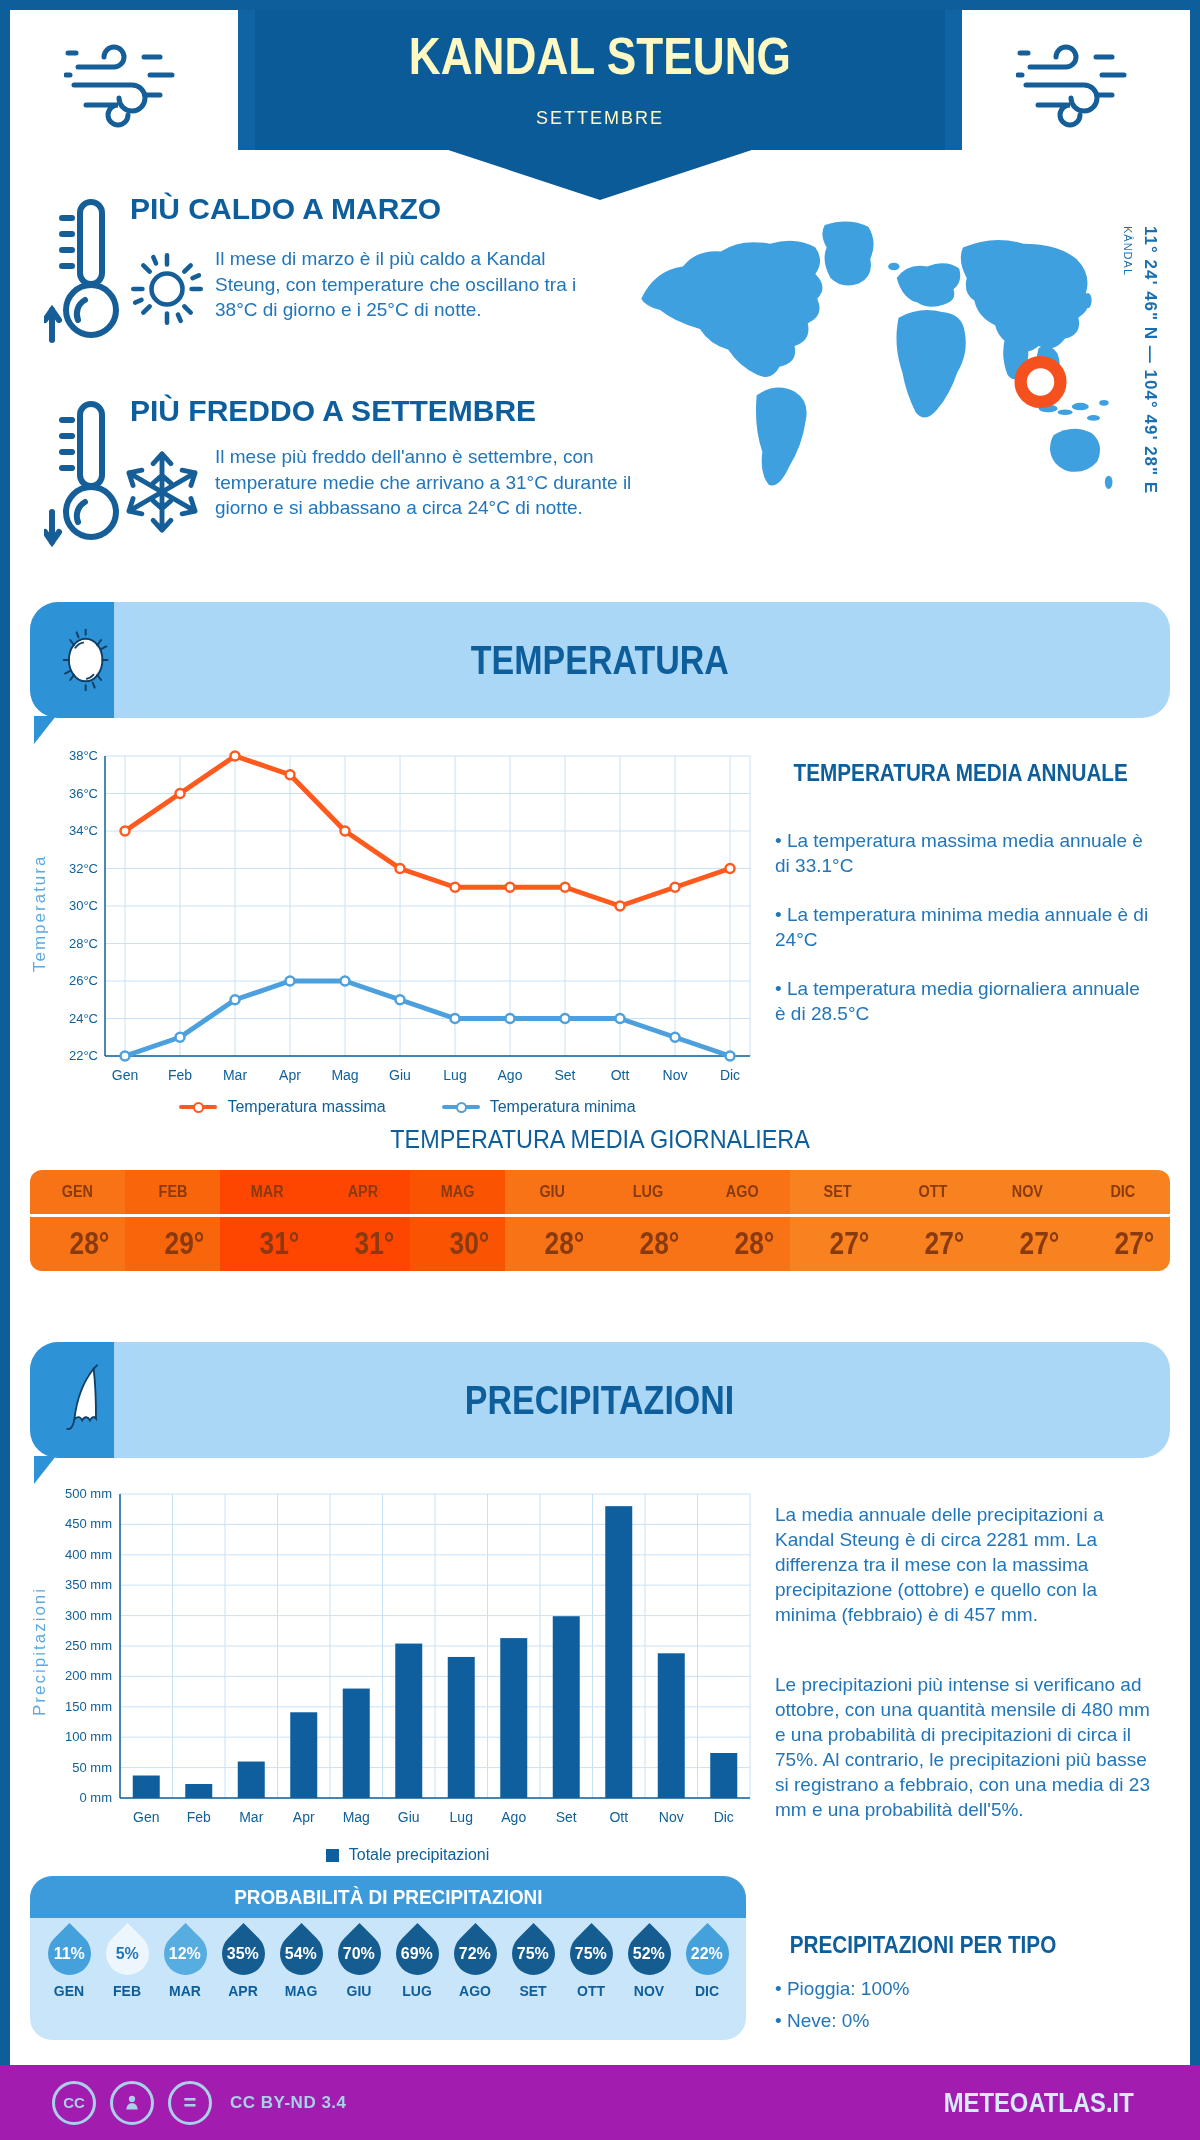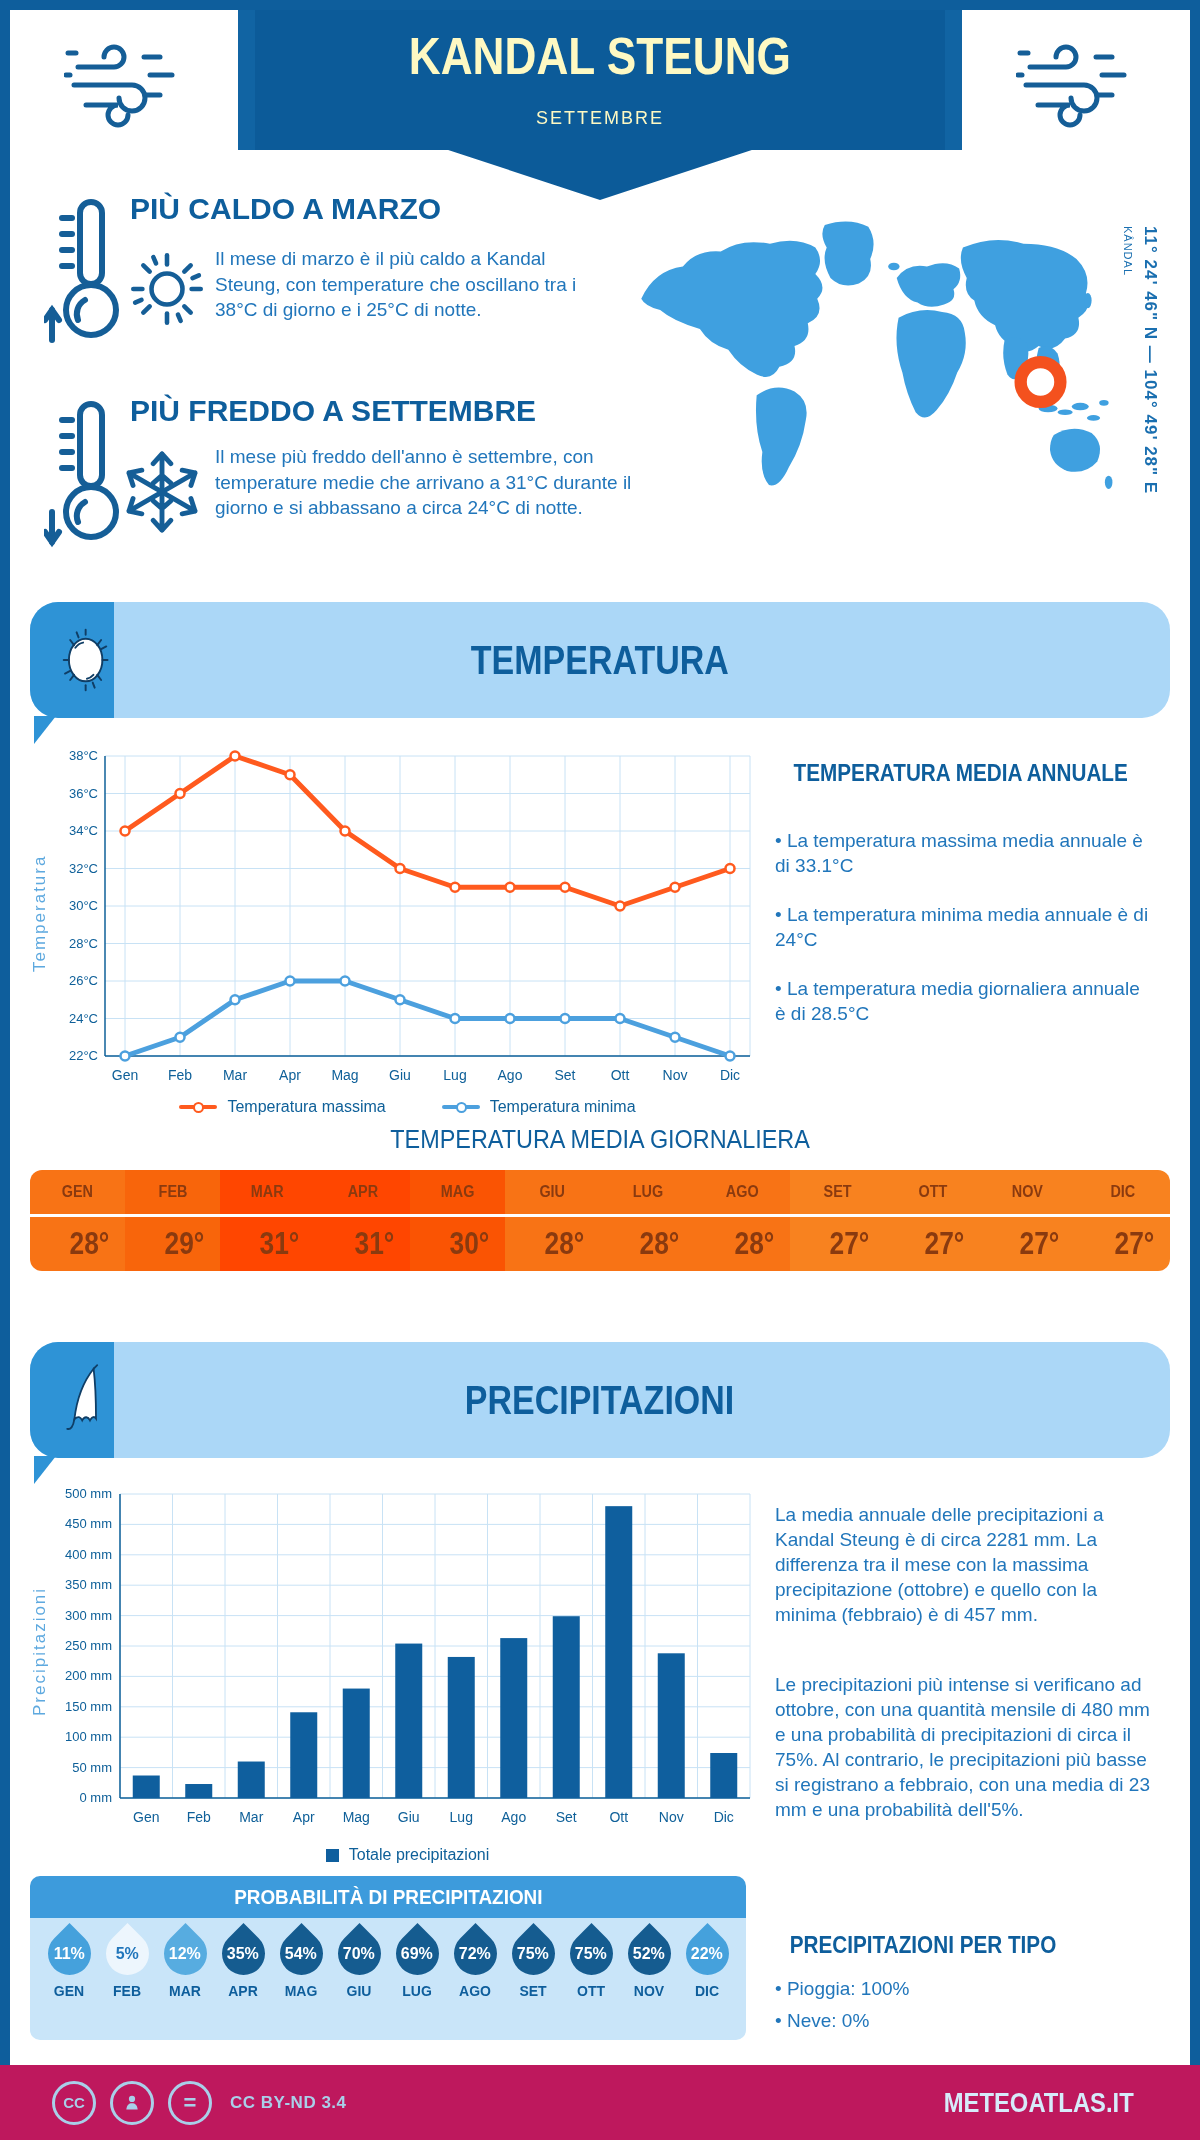--- a/index.html
+++ b/index.html
@@ -57,33 +57,33 @@
   .center-title{position:absolute;left:0;width:1200px;text-align:center;font-size:26px;font-weight:normal;color:#0E5E9C;}
 
   
   .temp-table{position:absolute;left:30px;top:1170px;width:1140px;border-radius:12px;overflow:hidden;
               display:grid;grid-template-columns:repeat(12,1fr);grid-template-rows:44px 3px 54px;}
   .tt-h{display:flex;align-items:center;justify-content:center;font-size:16px;font-weight:bold;color:#8A3A0F;grid-row:1;}
   .tt-gap{grid-row:2;background:#fff;}
   .tt-v{display:flex;align-items:center;justify-content:center;font-size:31px;font-weight:bold;color:#8A3A0F;grid-row:3;padding-left:23px;}
 
   
-  .prob-box{position:absolute;left:30px;top:1876px;width:716px;height:164px;border-radius:10px;overflow:hidden;}
+  .prob-box{position:absolute;left:30px;top:1876px;width:716px;height:164px;border-radius:22px;overflow:hidden;}
   .prob-head{height:42px;background:#3D9BDC;display:flex;align-items:center;justify-content:center;
              color:#fff;font-size:21px;font-weight:bold;}
   .prob-body{height:122px;background:#C9E5F9;display:grid;grid-template-columns:repeat(12,1fr);
              padding:6px 10px 0 10px;box-sizing:border-box;}
   .prob-cell{display:flex;flex-direction:column;align-items:center;}
   .drop{width:43px;height:43px;border-radius:0 50% 50% 50%;transform:rotate(45deg);
         display:flex;align-items:center;justify-content:center;margin:8px 0 6px 0;}
   .drop span{transform:rotate(-45deg);font-size:16px;font-weight:bold;}
   .drop-month{font-size:14px;font-weight:bold;color:#0E5E9C;margin-top:2px;}
 
   
-  .footer{position:absolute;left:0;top:2065px;width:1200px;height:75px;background:#be185d;
+  .footer{position:absolute;left:0;top:2065px;width:1200px;height:75px;background:#a21caf;
           display:flex;align-items:center;z-index:70;}
   .cc-circle{width:44px;height:44px;border-radius:50%;border:3px solid #A9CFE9;color:#A9CFE9;
              display:flex;align-items:center;justify-content:center;font-weight:bold;box-sizing:border-box;
              margin-left:14px;}
   .cc-circle.first{margin-left:52px;}
   .license{margin-left:18px;color:#A9CFE9;font-size:17px;font-weight:bold;letter-spacing:.5px;}
   .brand{margin-left:auto;margin-right:50px;color:#D6EBFA;font-size:28px;font-weight:bold;}
 </style>
 </head>
 <body>

